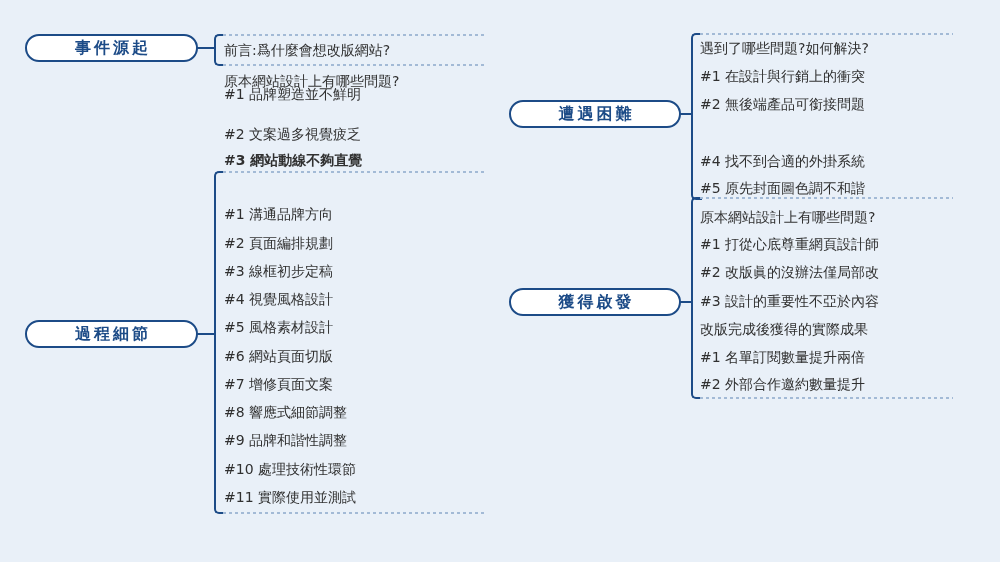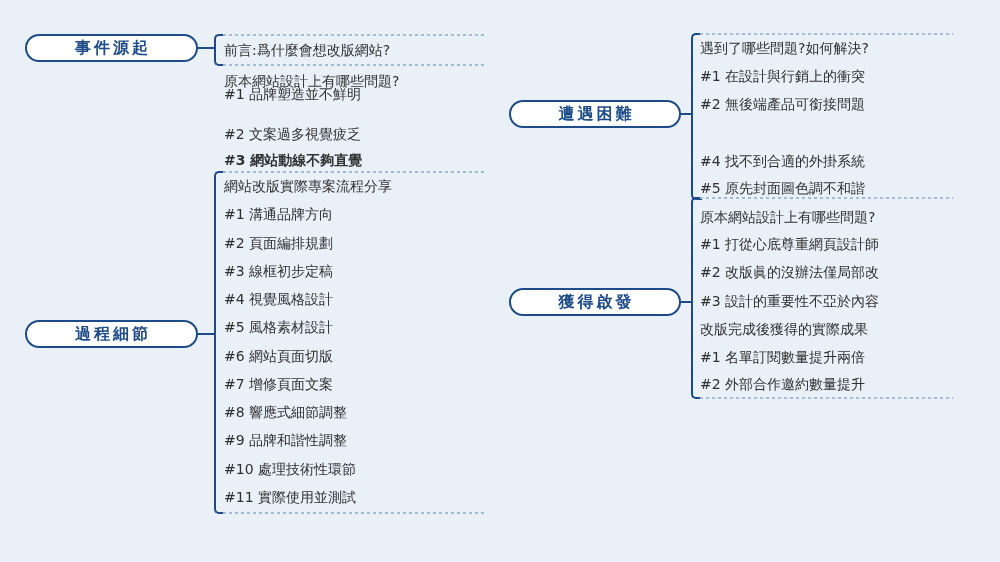--- a/index.html
+++ b/index.html
@@ -94,21 +94,20 @@
   <div class="dash" style="left:700px;top:197px;width:253px;"></div>
   <div class="dash" style="left:700px;top:397px;width:253px;"></div>
 
   <div class="item l" style="top:50px;">前言:爲什麼會想改版網站?</div>
 
   <div class="item l" style="top:81px;">原本網站設計上有哪些問題?</div>
   <div class="item l" style="top:94px;">#1 品牌塑造並不鮮明</div>
   <div class="item l" style="top:134px;">#2 文案過多視覺疲乏</div>
   <div class="item l" style="top:160px;font-weight:bold;">#3 網站動線不夠直覺</div>
 
-  <div class="item l" style="top:186px;">網站改版實際專案流程分享</div>
   <div class="item l" style="top:214px;">#1 溝通品牌方向</div>
   <div class="item l" style="top:243px;">#2 頁面編排規劃</div>
   <div class="item l" style="top:271px;">#3 線框初步定稿</div>
   <div class="item l" style="top:299px;">#4 視覺風格設計</div>
   <div class="item l" style="top:327px;">#5 風格素材設計</div>
   <div class="item l" style="top:356px;">#6 網站頁面切版</div>
   <div class="item l" style="top:384px;">#7 增修頁面文案</div>
   <div class="item l" style="top:412px;">#8 響應式細節調整</div>
   <div class="item l" style="top:440px;">#9 品牌和諧性調整</div>
   <div class="item l" style="top:469px;">#10 處理技術性環節</div>

